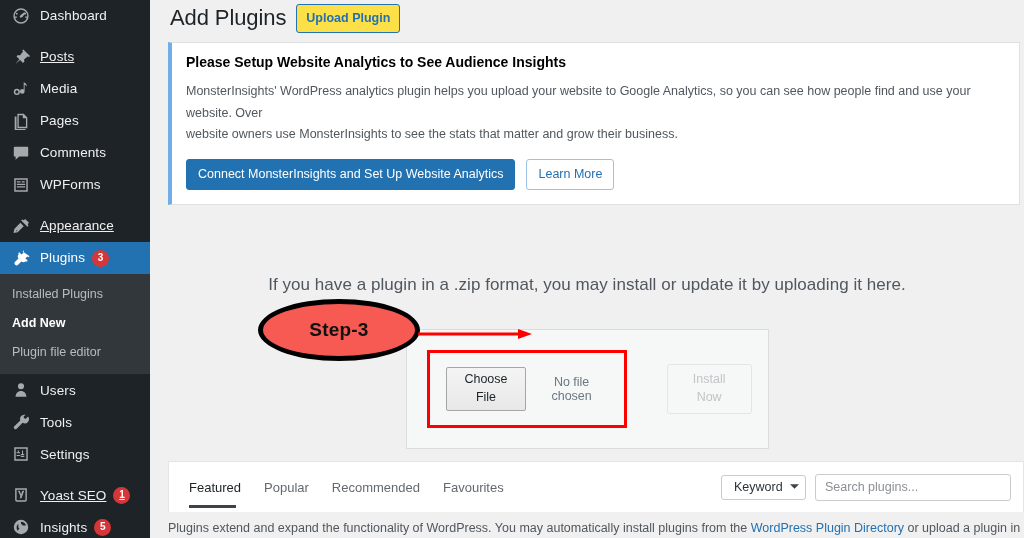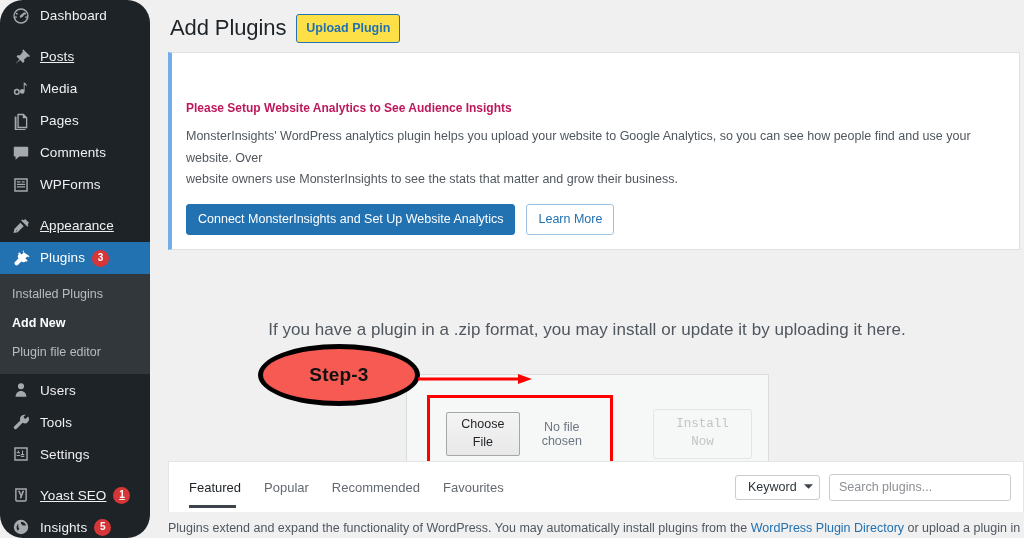--- a/index.html
+++ b/index.html
@@ -12,21 +12,20 @@
   }
   #root { position: relative; width: 1024px; height: 538px; }
 
   
   #sidebar {
     position: absolute; left: 0; top: 0;
     width: 150px; height: 538px;
     background: #1d2327;
     color: #f0f0f1;
     overflow: hidden;
-    border-radius: 23px;
   }
   .menu-item {
     position: relative;
     display: flex; align-items: center;
     height: 32px;
     padding: 0 0 0 11px;
     font-size: 13px;
     color: #f0f0f1;
     line-height: 1;
   }
@@ -93,21 +92,21 @@
   #main {
     position: absolute; left: 150px; top: 0;
     width: 874px; height: 538px;
     background: #f0f0f1;
     overflow: hidden;
   }
 
   
   #page-head {
     display: flex; align-items: flex-start;
-    padding: 14px 0 9px 20px;
+    padding: 4px 0 9px 20px;
   }
   #page-title {
     font-size: 22px; font-weight: 400;
     color: #1d2327;
     line-height: 1.3;
     letter-spacing: -0.1px;
   }
   #upload-plugin-btn {
     margin-left: 10px;
     padding: 3px 9px 4px;
@@ -123,24 +122,23 @@
   
   #mi-notice {
     margin: 0 4px 0 18px;
     background: #fff;
     border: 1px solid #e0e0e0;
     border-left: 4px solid #72aee6;
     padding: 11px 14px 14px 14px;
     min-height: 122px;
   }
   #mi-notice-title {
-    font-size: 12px; font-weight: 700;
-    color: #be185d;
+    font-size: 14px; font-weight: 700;
+    color: #000000;
     margin-bottom: 11px;
-    margin-top: 37px;
   }
   #mi-notice-body {
     font-size: 12.5px;
     color: #50575e;
     line-height: 1.72;
     margin-bottom: 13px;
     white-space: pre-line;
   }
   #mi-notice-actions { display: flex; align-items: center; }
   #mi-connect-btn {
@@ -213,21 +211,20 @@
   #install-now-btn {
     margin-left: 40px;
     border: 1px solid #e4e5e6;
     background: #f6f7f7;
     border-radius: 3px;
     padding: 5px 13px 6px;
     font-size: 12.5px;
     color: #c3c4c7;
     cursor: default;
     line-height: 1.5;
-    font-family: Liberation Mono, monospace;
   }
 
   
   #step-annot {
     position: absolute;
     left: 108px; top: 24px;
     width: 162px; height: 62px;
   }
   #step-ellipse {
     width: 162px; height: 62px;
@@ -296,21 +293,21 @@
     transform: translateY(-50%);
     pointer-events: none;
   }
   #search-input {
     margin-left: 9px;
     border: 1px solid #c9cbce;
     border-radius: 3px;
     padding: 5px 9px 6px;
     font-size: 12.5px;
     color: #2c3338;
-    width: 182px;
+    width: 196px;
     font-family: "Liberation Sans", sans-serif;
     background: #fff;
   }
   #search-input::placeholder { color: #8c8f94; }
 
   #footer-note {
     position: absolute;
     left: 18px; top: 519px;
     width: 1000px;
     font-size: 12.5px;

